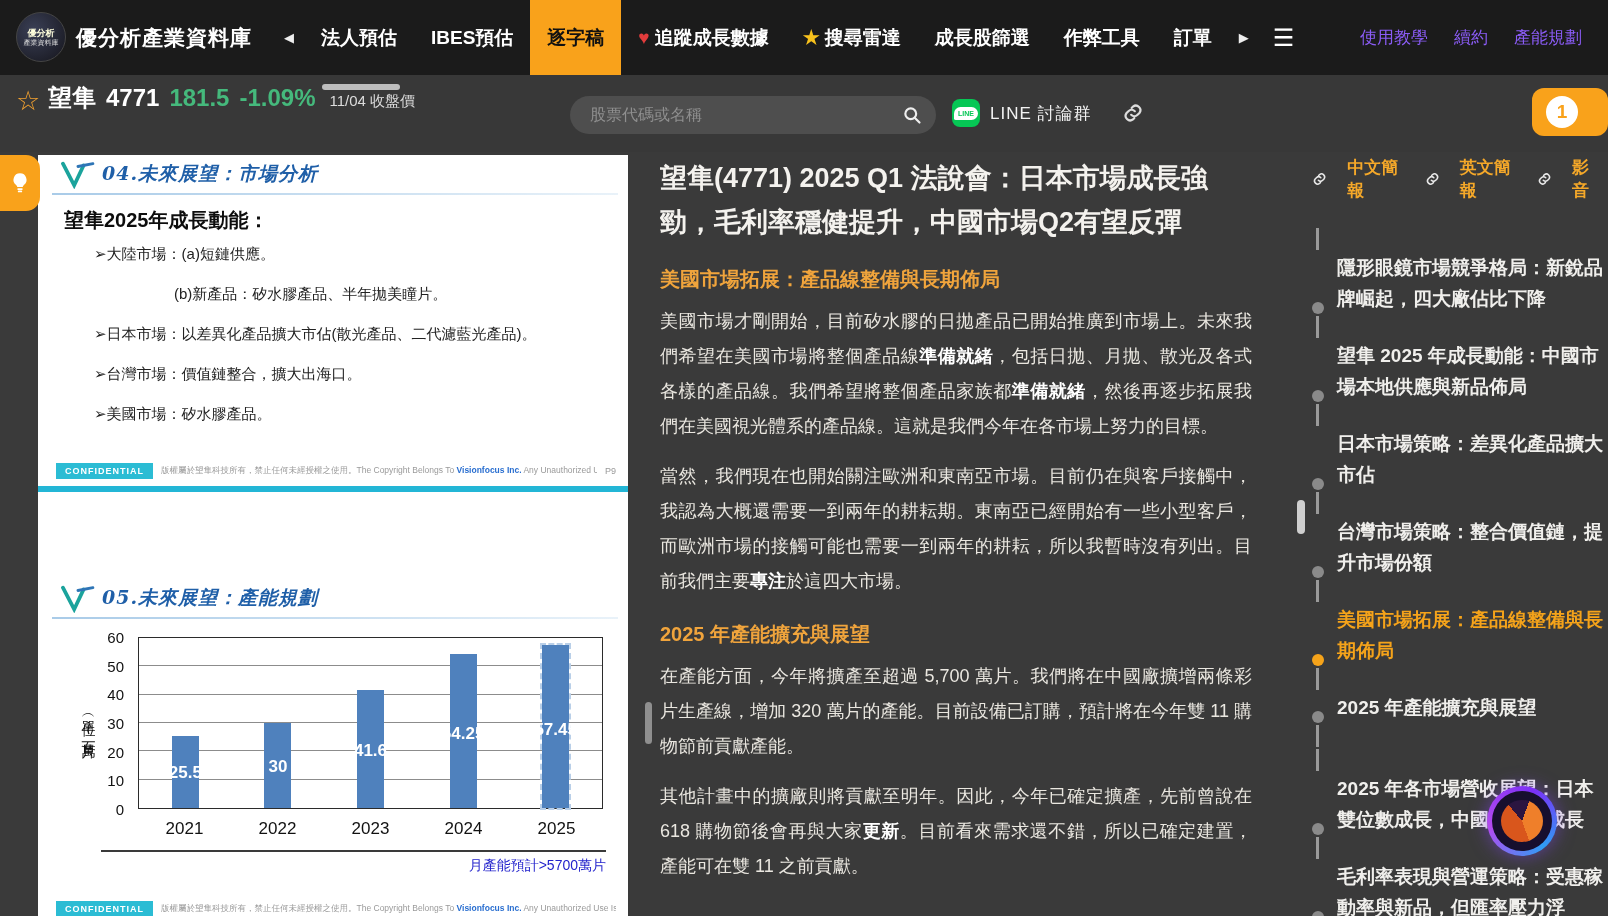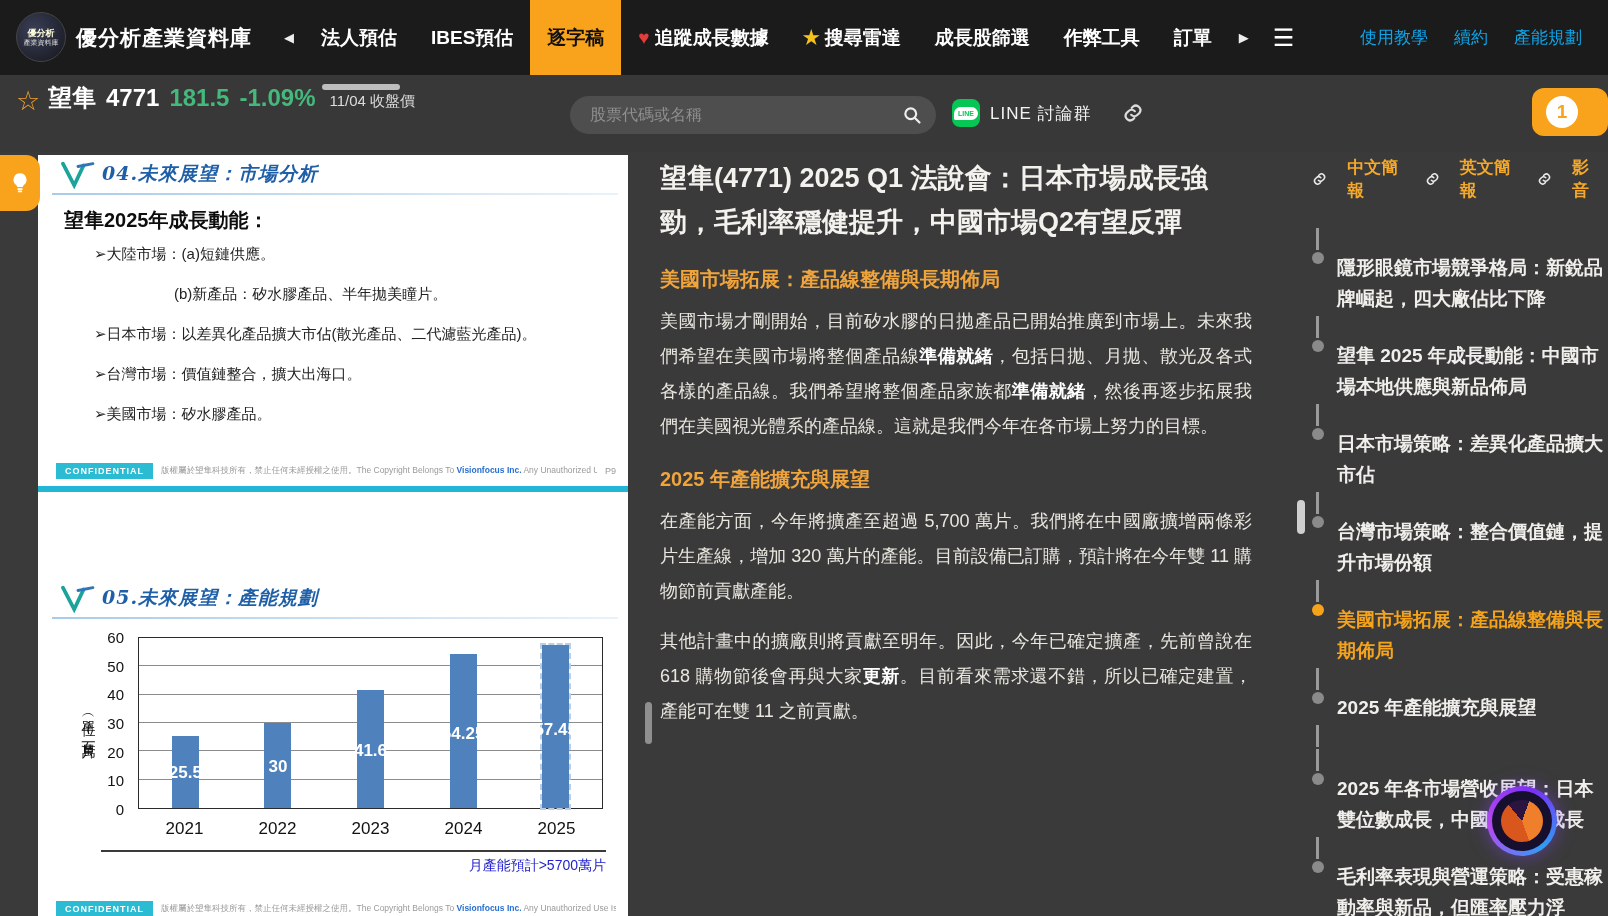--- a/index.html
+++ b/index.html
@@ -19,21 +19,21 @@
   .chev{align-self:center;font-size:13px;color:#eee;margin:0 10px;cursor:pointer;}
   .nav-items{display:flex;align-items:stretch;}
   .nav-item{display:flex;align-items:center;gap:5px;padding:0 17px;font-size:19px;font-weight:bold;
             white-space:nowrap;cursor:pointer;}
   .nav-item.active{background:#f9a21b;color:#111;}
   .nav-item .nav-ico{font-size:19px;line-height:1;}
   .nav-ico.heart{color:#e23c3c;}
   .nav-ico.star{color:#f8c21c;}
   .burger{align-self:center;font-size:24px;margin:0 8px 0 14px;cursor:pointer;}
   .nav-right{margin-left:auto;display:flex;align-items:center;gap:26px;padding-right:26px;}
-  .nav-right .nav-rlink{font-size:17px;color:#0ea5e9;white-space:nowrap;cursor:pointer;}
+  .nav-right .nav-rlink{font-size:17px;color:#8b5cf6;white-space:nowrap;cursor:pointer;}
 
   
   .stockbar{position:absolute;left:0;top:75px;width:1608px;height:77px;background:#383838;}
   .drag-pill{position:absolute;left:322px;top:9px;width:78px;height:6px;border-radius:3px;background:#bdbdbd;cursor:row-resize;}
   .watch-star{position:absolute;left:16px;top:13px;font-size:27px;color:#f0a030;cursor:pointer;line-height:1;}
   .stock-main{position:absolute;left:48px;top:7px;}
   .row1{display:flex;align-items:baseline;gap:10px;}
   .sname,.scode{font-size:24px;font-weight:bold;color:#fff;}
   .sprice,.schange{font-size:24px;font-weight:bold;color:#45b97c;}
   .snote{font-size:15px;color:#dcdcdc;margin-left:4px;}
@@ -109,21 +109,21 @@
   .article p .b{font-weight:bold;color:#fff;}
 
   
   .sidebar{position:absolute;left:1312px;top:156px;width:292px;height:760px;overflow:hidden;}
   .side-links{display:flex;align-items:center;gap:13px;}
   .side-link{display:flex;align-items:center;gap:20px;cursor:pointer;}
   .side-link svg{width:16px;height:16px;color:#e8e8e8;}
   .side-link span{font-size:17px;font-weight:bold;color:#f5a829;}
   .toc{margin-top:26px;}
   .tl-connector{width:3px;height:22px;background:#9a9a9a;margin:2px 0 2px 4px;}
-  .tl-item{display:flex;align-items:flex-start;cursor:pointer;}
+  .tl-item{display:flex;align-items:flex-end;cursor:pointer;}
   .tl-dot{width:12px;height:12px;border-radius:50%;background:#8a8a8a;margin-right:13px;flex-shrink:0;}
   .tl-label{font-size:19px;line-height:31px;font-weight:bold;color:#f0efec;}
   .tl-item.active .tl-dot{background:#f5a31a;}
   .tl-item.active .tl-label{color:#f5a31a;}
 
   
   .float-widget{position:absolute;left:1487px;top:786px;width:70px;height:70px;border-radius:50%;
      background:conic-gradient(from 20deg,#7b2ff7,#2f9df5,#b44af0,#7b2ff7);
      box-shadow:0 0 18px rgba(130,70,240,.55);display:flex;align-items:center;justify-content:center;cursor:pointer;z-index:40;}
   .fw-inner{width:60px;height:60px;border-radius:50%;background:#170f2e;display:flex;align-items:center;justify-content:center;}
@@ -320,20 +320,21 @@
       <span class="conf-text"><span>版權屬於望隼科技所有，禁止任何未經授權之使用。The Copyright Belongs To </span><span class="brand">Visionfocus Inc.</span><span> Any Unauthorized Use Is Prohibited</span></span>
     </div>
   </section>
   <div class="scroll-thumb left-thumb"></div>
 
   <main class="article">
     <h1>望隼(4771) 2025 Q1 法說會：日本市場成長強勁，毛利率穩健提升，中國市場Q2有望反彈</h1>
     <div id="article-sections">
         <div class="sec-h">美國市場拓展：產品線整備與長期佈局</div>
         <p><span>美國市場才剛開始，目前矽水膠的日拋產品已開始推廣到市場上。未來我們希望在美國市場將整個產品線</span><span class="b">準備就緒</span><span>，包括日拋、月拋、散光及各式各樣的產品線。我們希望將整個產品家族都</span><span class="b">準備就緒</span><span>，然後再逐步拓展我們在美國視光體系的產品線。這就是我們今年在各市場上努力的目標。</span></p>
+        <p><span>當然，我們現在也開始關注歐洲和東南亞市場。目前仍在與客戶接觸中，我認為大概還需要一到兩年的耕耘期。東南亞已經開始有一些小型客戶，而歐洲市場的接觸可能也需要一到兩年的耕耘，所以我暫時沒有列出。目前我們主要</span><span class="b">專注</span><span>於這四大市場。</span></p>
         <div class="sec-h">2025 年產能擴充與展望</div>
         <p><span>在產能方面，今年將擴產至超過 5,700 萬片。我們將在中國廠擴增兩條彩片生產線，增加 320 萬片的產能。目前設備已訂購，預計將在今年雙 11 購物節前貢獻產能。</span></p>
         <p><span>其他計畫中的擴廠則將貢獻至明年。因此，今年已確定擴產，先前曾說在 618 購物節後會再與大家</span><span class="b">更新</span><span>。目前看來需求還不錯，所以已確定建置，產能可在雙 11 之前貢獻。</span></p>
       </div>
   </main>
   <div class="scroll-thumb article-thumb"></div>
 
   <aside class="sidebar">
     <div class="side-links">
       <div class="side-link">

